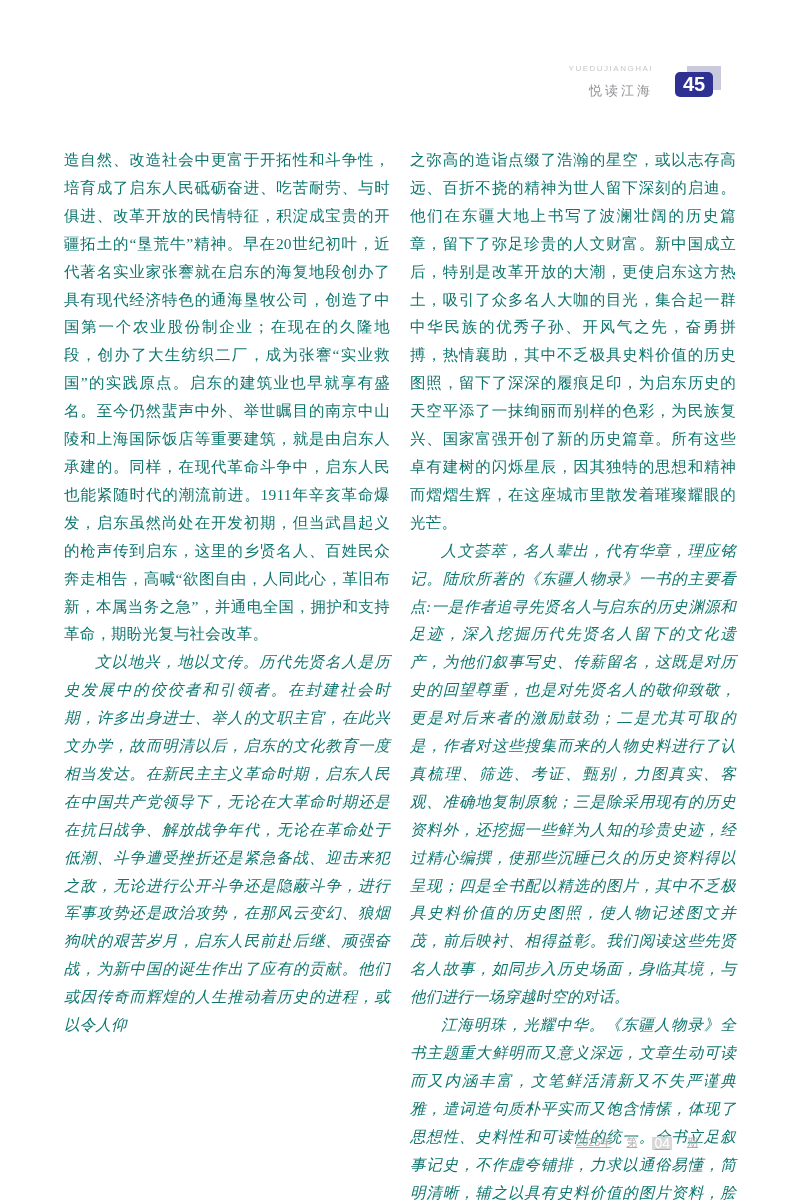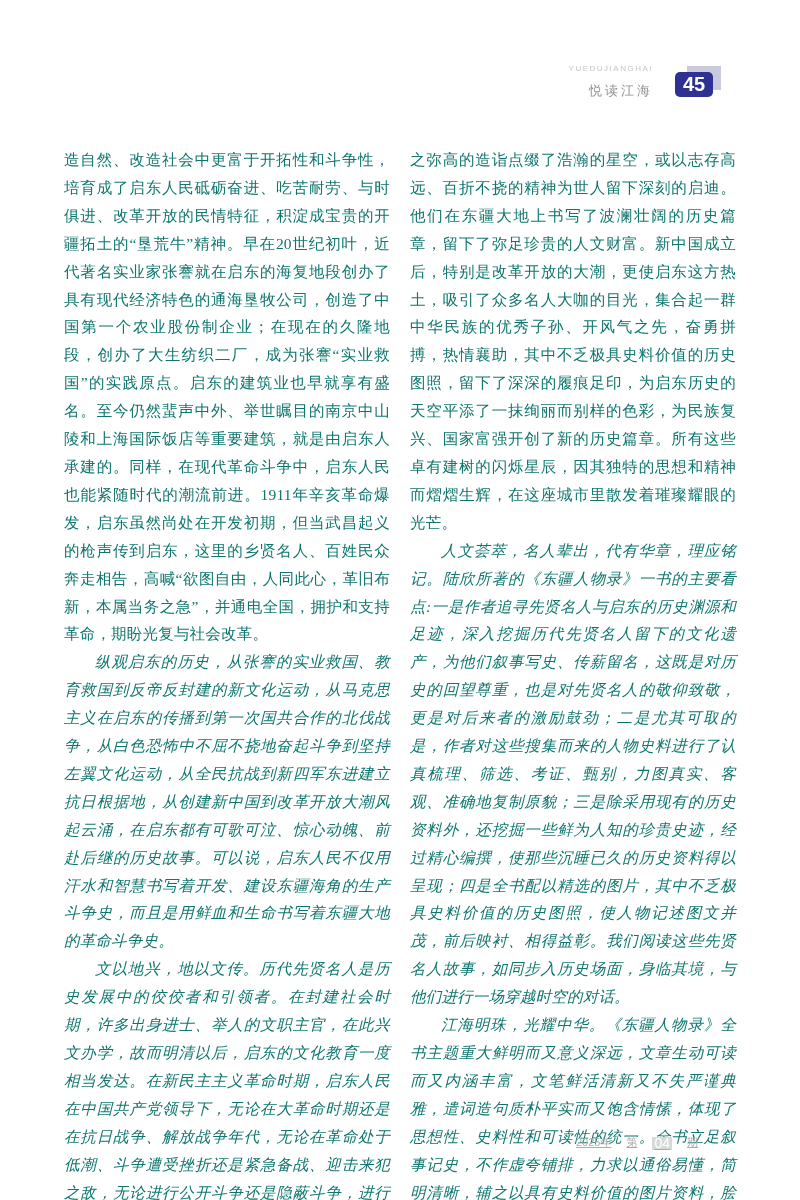--- a/index.html
+++ b/index.html
@@ -80,21 +80,20 @@
   </div>
   <div class="pagenum-wrap">
     <div class="pagenum-shadow"></div>
     <div class="pagenum-box">45</div>
   </div>
 </div>
 
 <div class="columns">
   <div class="col">
     <p>造自然、改造社会中更富于开拓性和斗争性，培育成了启东人民砥砺奋进、吃苦耐劳、与时俱进、改革开放的民情特征，积淀成宝贵的开疆拓土的“垦荒牛”精神。早在20世纪初叶，近代著名实业家张謇就在启东的海复地段创办了具有现代经济特色的通海垦牧公司，创造了中国第一个农业股份制企业；在现在的久隆地段，创办了大生纺织二厂，成为张謇“实业救国”的实践原点。启东的建筑业也早就享有盛名。至今仍然蜚声中外、举世瞩目的南京中山陵和上海国际饭店等重要建筑，就是由启东人承建的。同样，在现代革命斗争中，启东人民也能紧随时代的潮流前进。1911年辛亥革命爆发，启东虽然尚处在开发初期，但当武昌起义的枪声传到启东，这里的乡贤名人、百姓民众奔走相告，高喊“欲图自由，人同此心，革旧布新，本属当务之急”，并通电全国，拥护和支持革命，期盼光复与社会改革。</p>
-    <p class="indent">纵观启东的历史，从张謇的实业救国、教育救国到反帝反封建的新文化运动，从马克思主义在启东的传播到第一次国共合作的北伐战争，从白色恐怖中不屈不挠地奋起斗争到坚持左翼文化运动，从全民抗战到新四军东进建立抗日根据地，从创建新中国到改革开放大潮风起云涌，在启东都有可歌可泣、惊心动魄、前赴后继的历史故事。可以说，启东人民不仅用汗水和智慧书写着开发、建设东疆海角的生产斗争史，而且是用鲜血和生命书写着东疆大地的革命斗争史。</p>
     <p class="indent">文以地兴，地以文传。历代先贤名人是历史发展中的佼佼者和引领者。在封建社会时期，许多出身进士、举人的文职主官，在此兴文办学，故而明清以后，启东的文化教育一度相当发达。在新民主主义革命时期，启东人民在中国共产党领导下，无论在大革命时期还是在抗日战争、解放战争年代，无论在革命处于低潮、斗争遭受挫折还是紧急备战、迎击来犯之敌，无论进行公开斗争还是隐蔽斗争，进行军事攻势还是政治攻势，在那风云变幻、狼烟狗吠的艰苦岁月，启东人民前赴后继、顽强奋战，为新中国的诞生作出了应有的贡献。他们或因传奇而辉煌的人生推动着历史的进程，或以令人仰</p>
   </div>
   <div class="col">
     <p>之弥高的造诣点缀了浩瀚的星空，或以志存高远、百折不挠的精神为世人留下深刻的启迪。他们在东疆大地上书写了波澜壮阔的历史篇章，留下了弥足珍贵的人文财富。新中国成立后，特别是改革开放的大潮，更使启东这方热土，吸引了众多名人大咖的目光，集合起一群中华民族的优秀子孙、开风气之先，奋勇拼搏，热情襄助，其中不乏极具史料价值的历史图照，留下了深深的履痕足印，为启东历史的天空平添了一抹绚丽而别样的色彩，为民族复兴、国家富强开创了新的历史篇章。所有这些卓有建树的闪烁星辰，因其独特的思想和精神而熠熠生辉，在这座城市里散发着璀璨耀眼的光芒。</p>
     <p class="indent">人文荟萃，名人辈出，代有华章，理应铭记。陆欣所著的《东疆人物录》一书的主要看点:一是作者追寻先贤名人与启东的历史渊源和足迹，深入挖掘历代先贤名人留下的文化遗产，为他们叙事写史、传薪留名，这既是对历史的回望尊重，也是对先贤名人的敬仰致敬，更是对后来者的激励鼓劲；二是尤其可取的是，作者对这些搜集而来的人物史料进行了认真梳理、筛选、考证、甄别，力图真实、客观、准确地复制原貌；三是除采用现有的历史资料外，还挖掘一些鲜为人知的珍贵史迹，经过精心编撰，使那些沉睡已久的历史资料得以呈现；四是全书配以精选的图片，其中不乏极具史料价值的历史图照，使人物记述图文并茂，前后映衬、相得益彰。我们阅读这些先贤名人故事，如同步入历史场面，身临其境，与他们进行一场穿越时空的对话。</p>
     <p class="indent"><span>江海明珠，光耀中华。《东疆人物录》全书主题重大鲜明而又意义深远，文章生动可读而又内涵丰富，文笔鲜活清新又不失严谨典雅，遣词造句质朴平实而又饱含情愫，体现了思想性、史料性和可读性的统一。全书立足叙事记史，不作虚夸铺排，力求以通俗易懂，简明清晰，辅之以具有史料价值的图片资料，脍炙人口、栩栩如生、活灵活现地记述启东先贤名人的传奇经历和主要成就，并在其对启东作出的重要贡献、与启东的历史渊源、在启东留下的历史足迹或文化遗产等处重点着墨，避免了文章的平淡无奇、枯燥乏味，使读者爱不忍释、刻骨铭心，念念不忘、记忆犹新。</span></p>
   </div>
 </div>
 
 <div class="footer">

